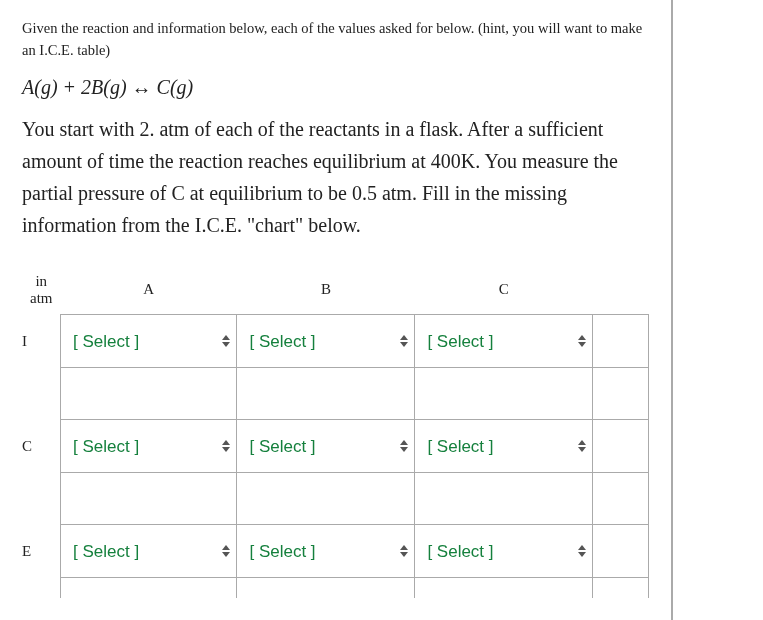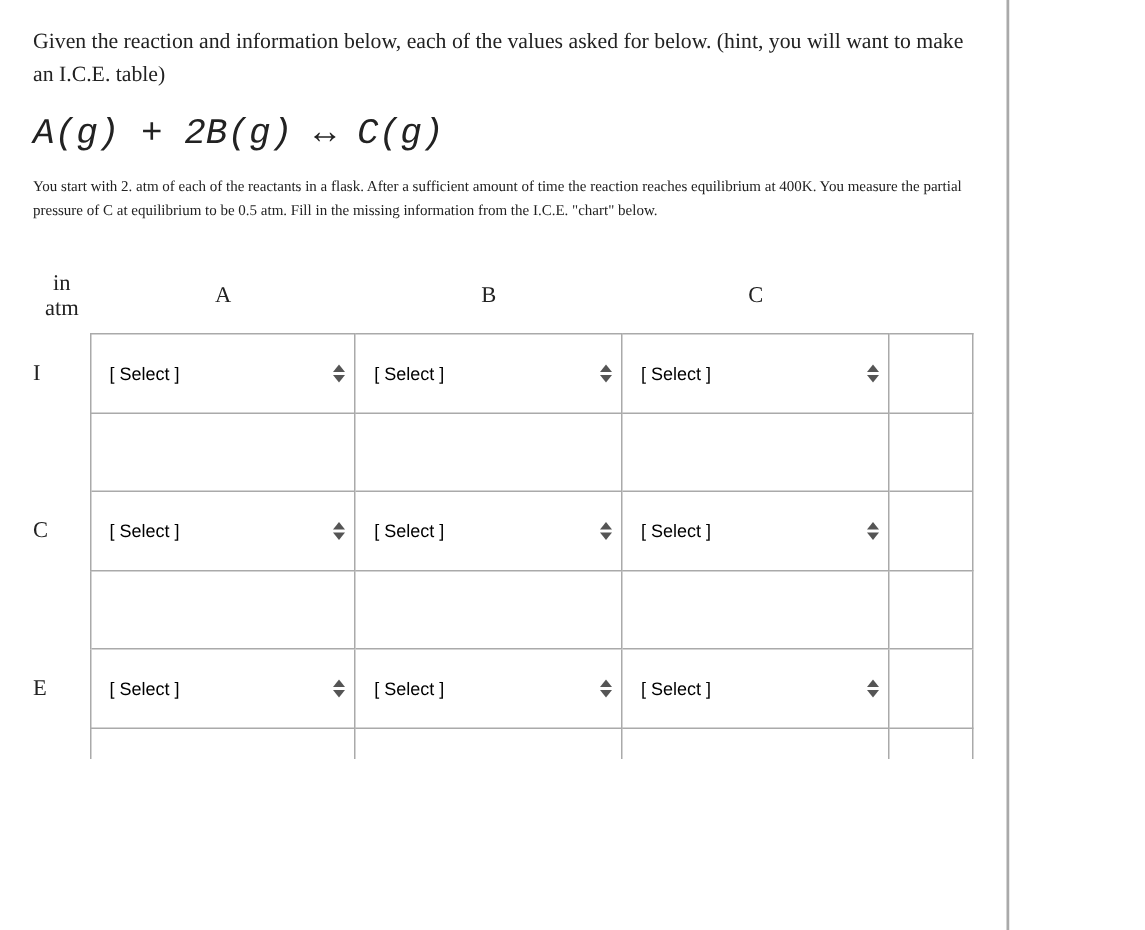--- a/index.html
+++ b/index.html
@@ -34,28 +34,28 @@
       background: #fff;
     }
 
     .intro-text {
       font-size: 14.5px;
       line-height: 1.5;
       margin-bottom: 14px;
     }
 
     .equation {
-      font-size: 24px;
+      font-size: 20px;
       font-style: italic;
       margin-bottom: 14px;
-      font-family: Liberation Mono, monospace;
+      font-family: Liberation Serif, serif;
     }
 
     .description-text {
-      font-size: 10px;
+      font-size: 20px;
       line-height: 1.6;
       margin-bottom: 28px;
     }
 
     .ice-table {
       width: 100%;
       border-collapse: collapse;
       margin-top: 10px;
     }
 
@@ -102,23 +102,23 @@
       height: 52px;
     }
 
     .select-wrapper select {
       appearance: none;
       -webkit-appearance: none;
       width: 100%;
       height: 100%;
       border: none;
       background: transparent;
-      font-size: 12px;
+      font-size: 17px;
       font-family: Arial, sans-serif;
-      color: #000000;
+      color: #15803d;
       padding: 0 24px 0 12px;
       cursor: pointer;
       outline: none;
     }
 
     .select-arrow {
       position: absolute;
       right: 6px;
       top: 50%;
       transform: translateY(-50%);

